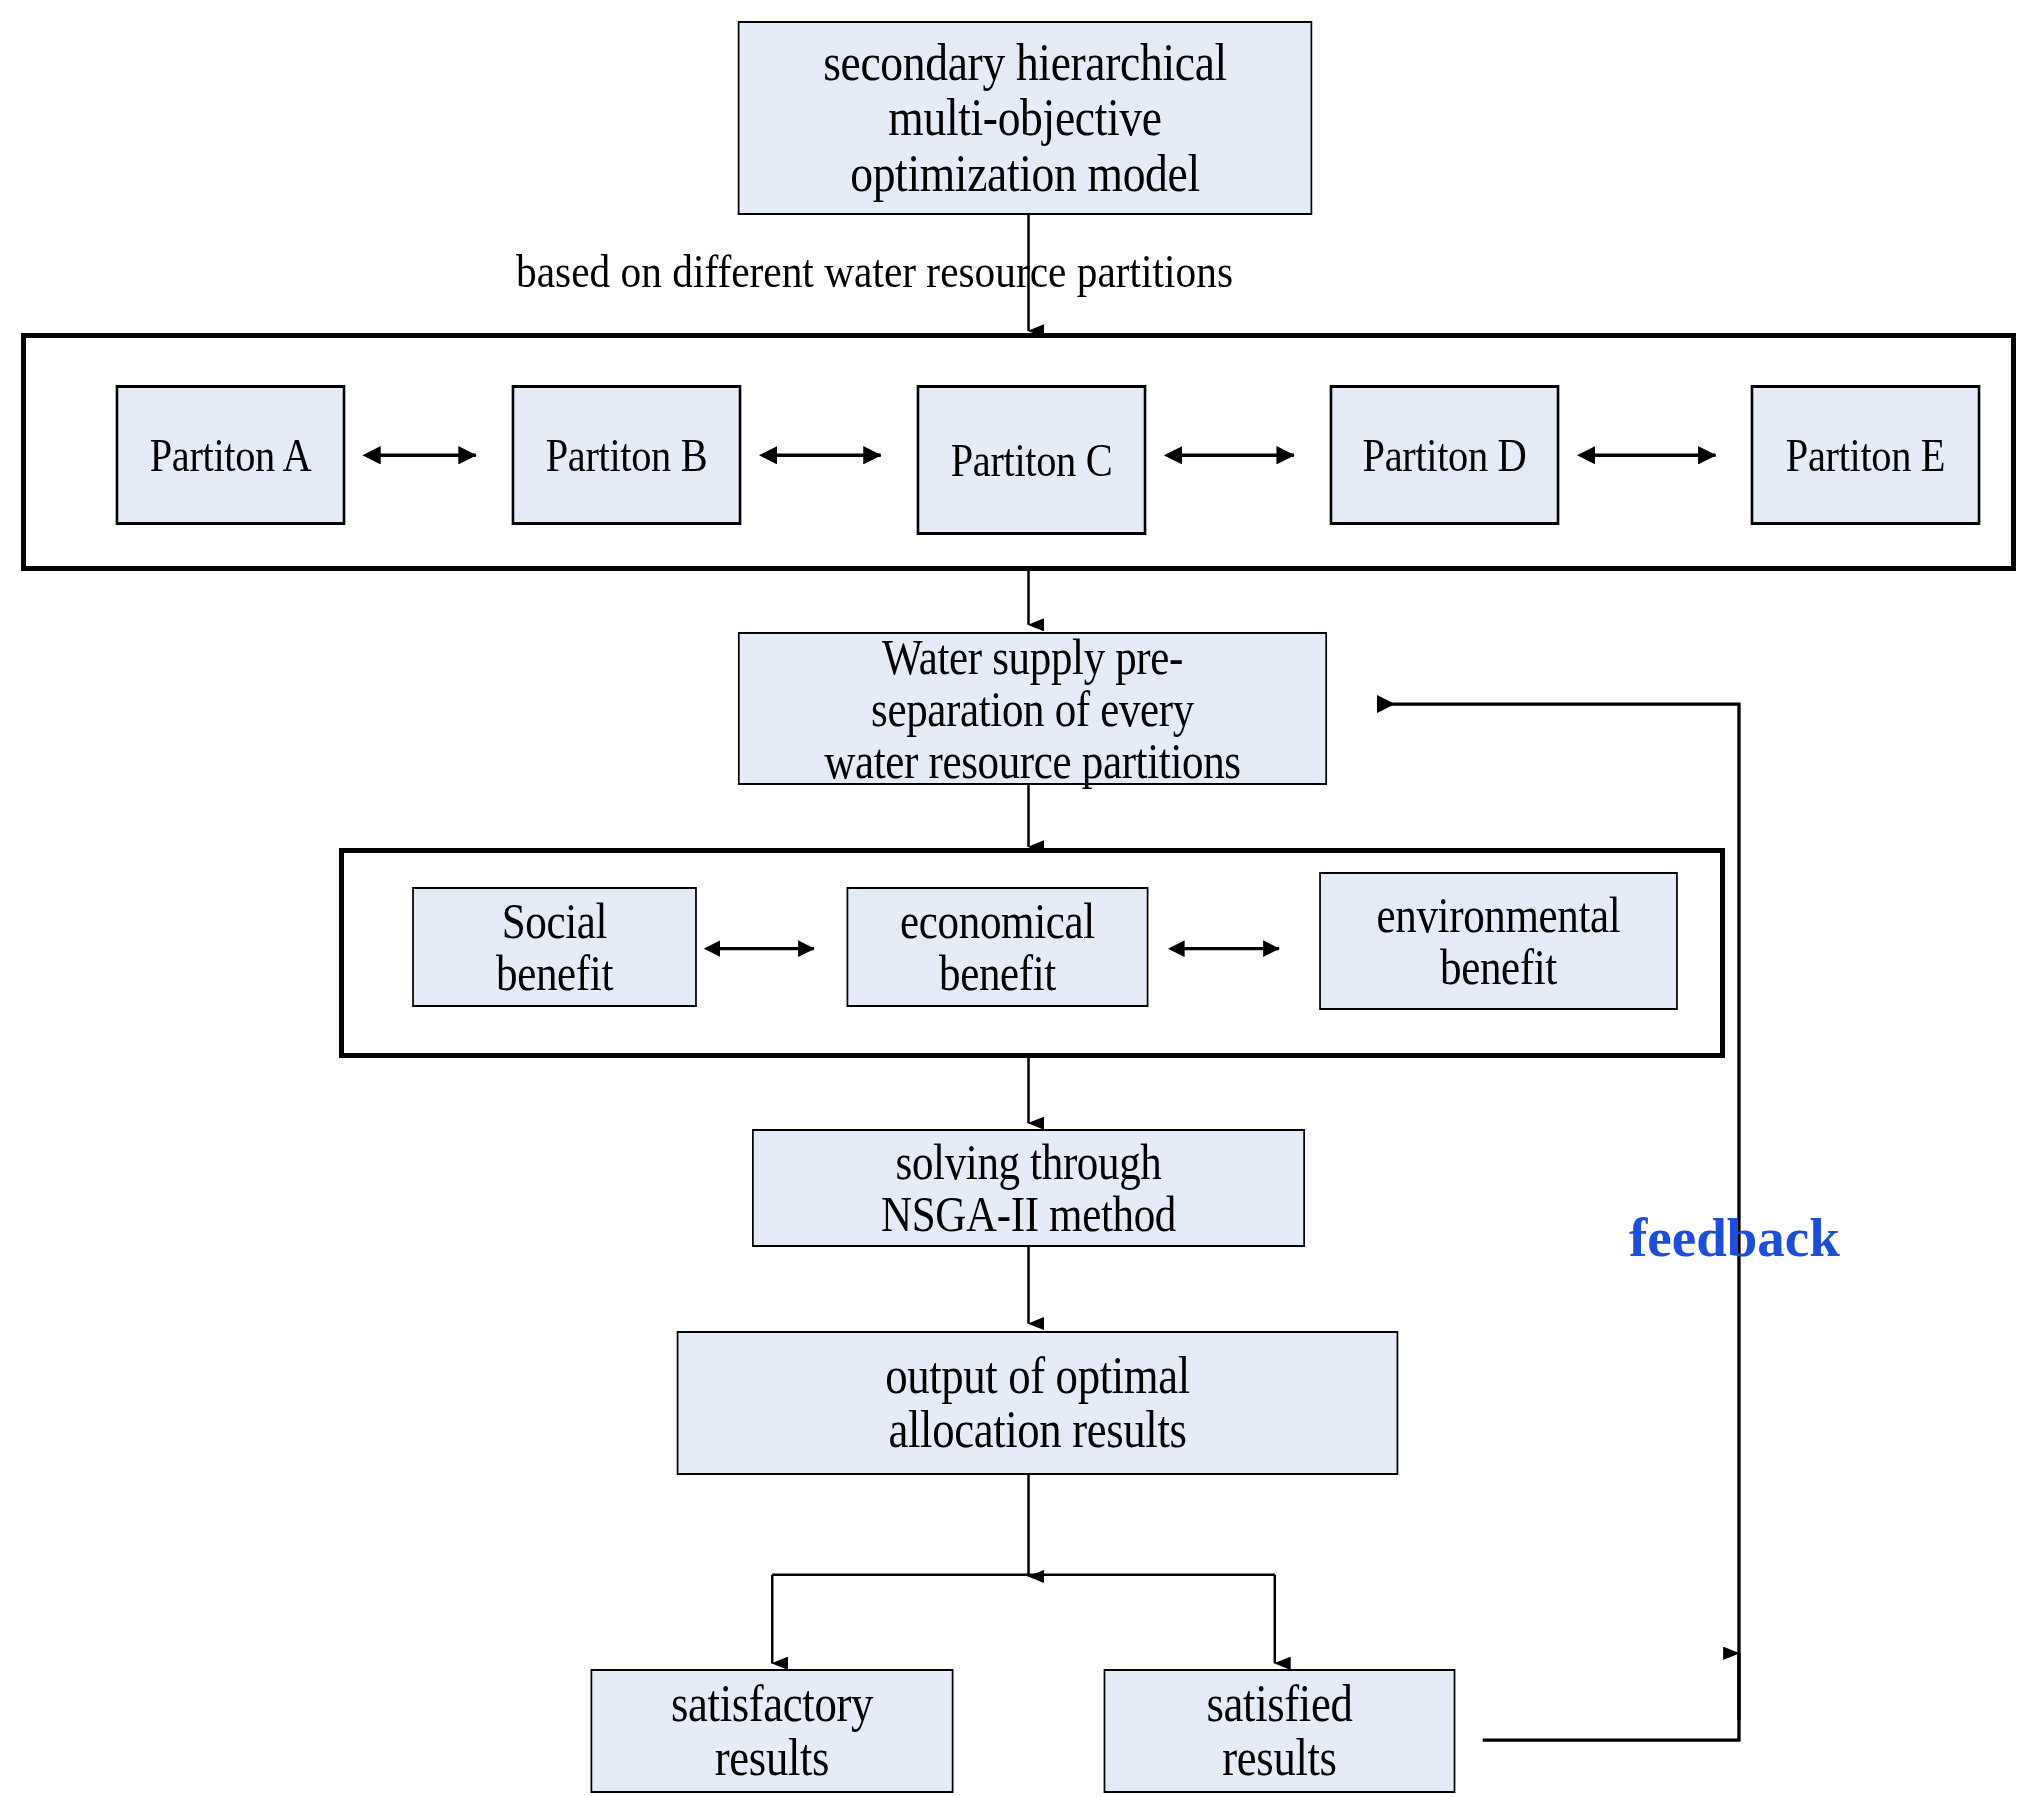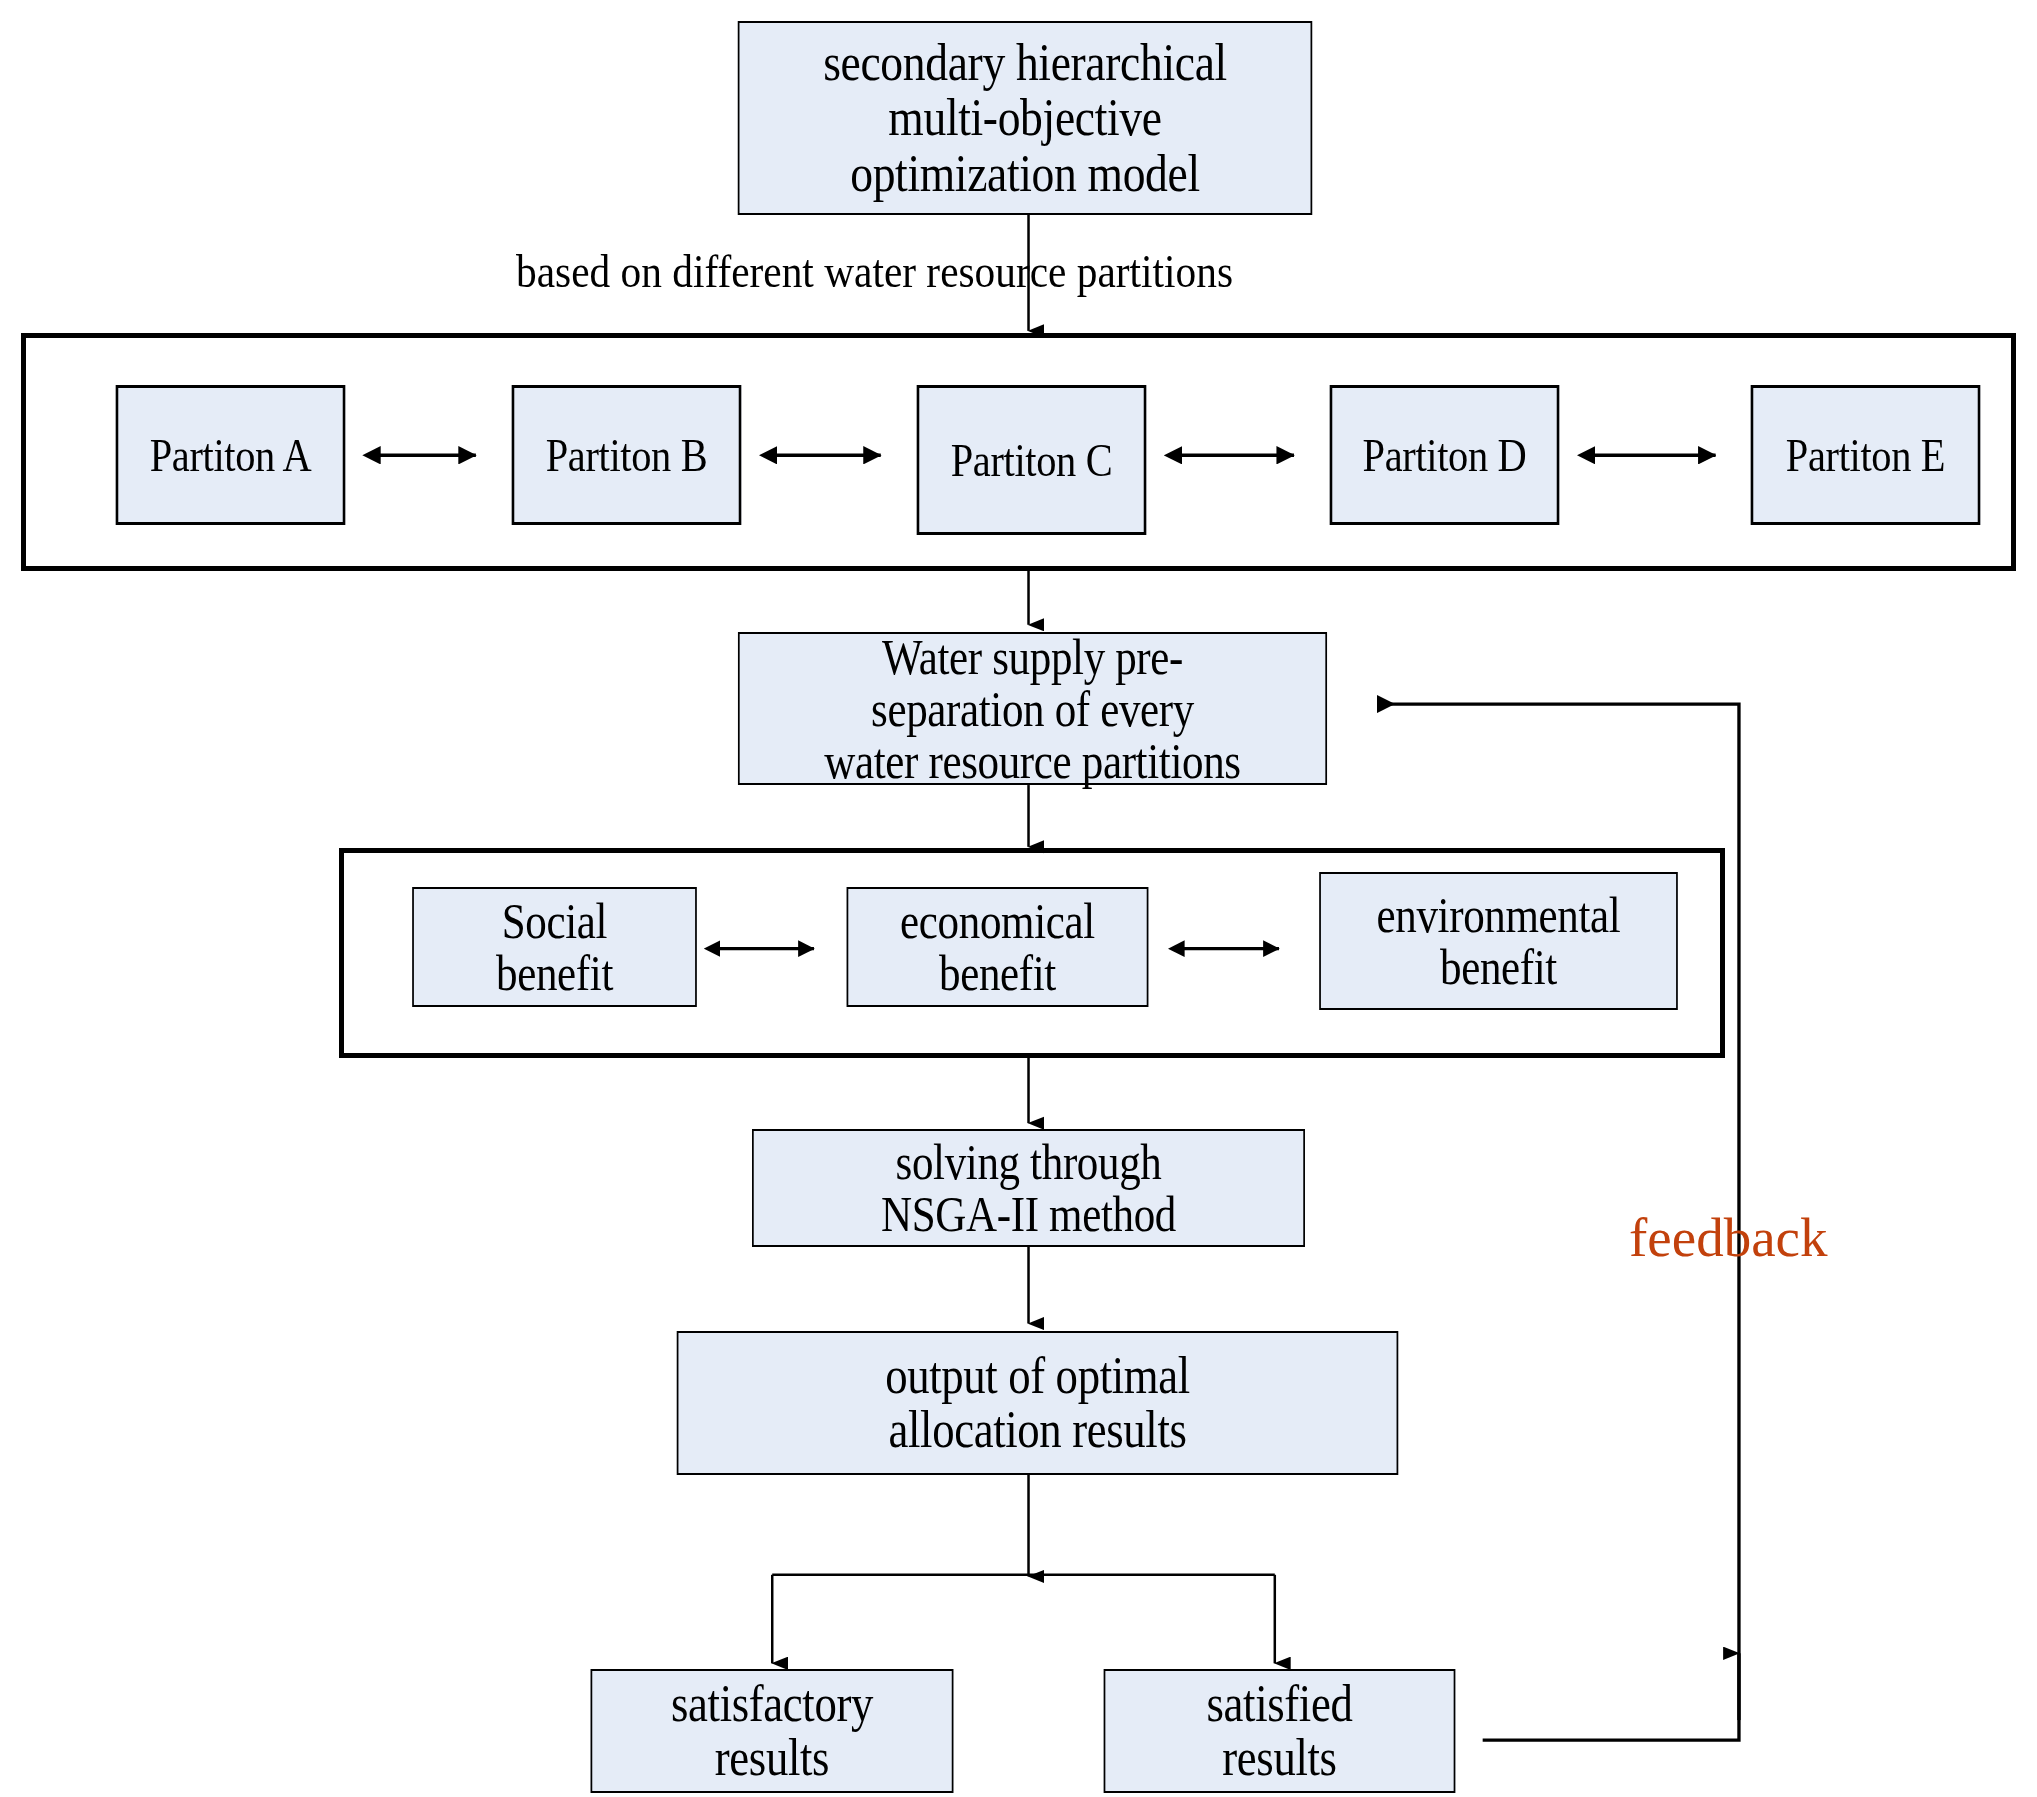--- a/index.html
+++ b/index.html
@@ -52,23 +52,24 @@
   .edge-label {
     position: absolute;
     color: #000000;
     font-family: "Liberation Serif", "DejaVu Serif", serif;
     white-space: nowrap;
     transform: scaleX(0.88);
     transform-origin: left center;
   }
   .plain-label {
     position: absolute;
-    color: #c2410c;
+    color: #1d4ed8;
     font-family: "Liberation Serif", "DejaVu Serif", serif;
     white-space: nowrap;
+    font-weight: bold;
   }
 </style>
 </head>
 <body>
 
 <div id="diagram-root">
 
   <svg class="layer" viewBox="0 0 2440 2153">
     <defs>
       <marker id="arrowDown" markerWidth="16" markerHeight="20" refX="8" refY="19" orient="auto" markerUnits="userSpaceOnUse">

